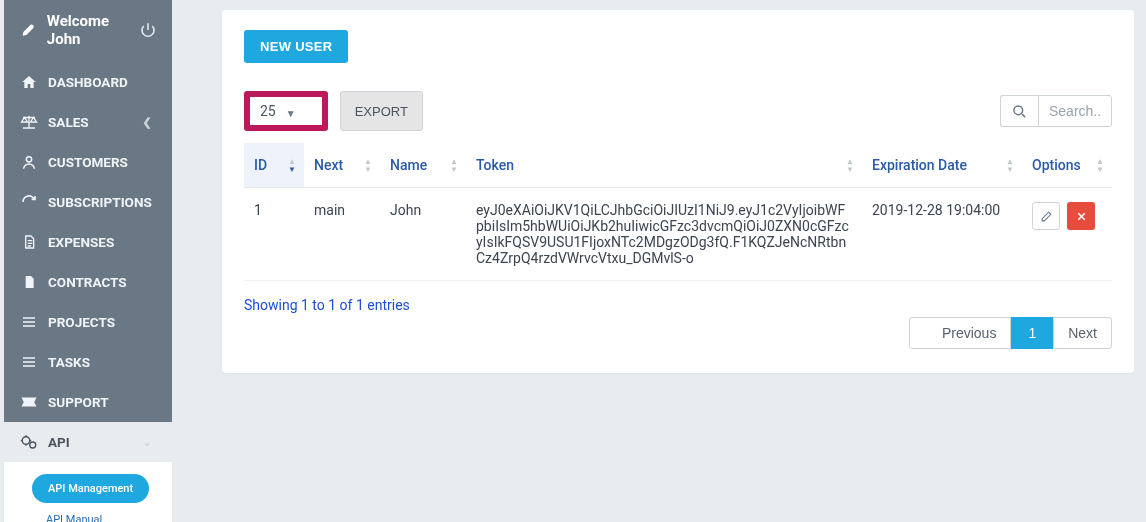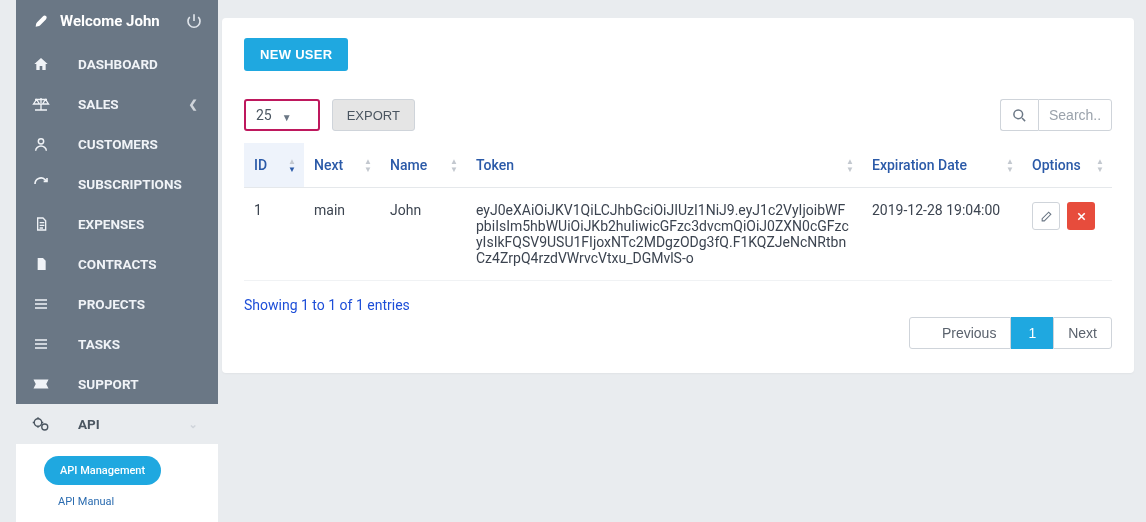--- a/index.html
+++ b/index.html
@@ -9,22 +9,22 @@
     background: #e9ecef;
     width: 1146px;
     height: 522px;
     overflow: hidden;
     position: relative;
   }
 
   
   .sidebar {
     position: absolute;
-    left: 16px; top: 0;
-    width: 202px;
+    left: 4px; top: 0;
+    width: 168px;
     height: 522px;
     background: #6a7785;
     color: #fff;
     display: flex;
     flex-direction: column;
   }
   .sidebar-header {
     display: flex;
     align-items: center;
     justify-content: space-between;
@@ -42,21 +42,21 @@
     display: inline-flex;
     justify-content: center;
   }
   .power-btn {
     color: #dfe4ea;
     cursor: pointer;
   }
   .sidebar-item {
     display: flex;
     align-items: center;
-    gap: 28px;
+    gap: 10px;
     padding: 12px 16px;
     font-weight: 700;
     font-size: 13.5px;
     color: #f0f3f7;
     cursor: pointer;
     position: relative;
   }
   .sidebar-item .label { flex: 1; }
   .sidebar-item.expandable .sb-chevron { font-size: 11px; color: #cfd4da; }
   .sidebar-group {
@@ -83,21 +83,21 @@
     padding: 8px 16px;
     background: #1fa8e0;
     color: #fff;
     border-radius: 20px;
     font-weight: 500;
   }
 
   
   .main {
     position: absolute;
-    left: 210px; top: 8px;
+    left: 210px; top: 0;
     width: 936px;
     height: 441px;
     padding: 10px 12px;
   }
   .card {
     background: #fff;
     border-radius: 4px;
     padding: 20px 22px 24px 22px;
     box-shadow: 0 1px 2px rgba(0,0,0,.04);
   }
@@ -114,21 +114,21 @@
   }
 
   .controls-row {
     display: flex;
     justify-content: space-between;
     align-items: center;
     margin-top: 28px;
   }
   .left-controls { display: flex; gap: 12px; }
   .length-select {
-    border: 2px solid #be185d;
+    border: 6px solid #be185d;
     border-radius: 3px;
     padding: 6px 26px 6px 10px;
     font-size: 14px;
     color: #4a5560;
     background: #fff;
     position: relative;
     display: inline-flex;
     align-items: flex-end;
     gap: 10px;
     cursor: pointer;

